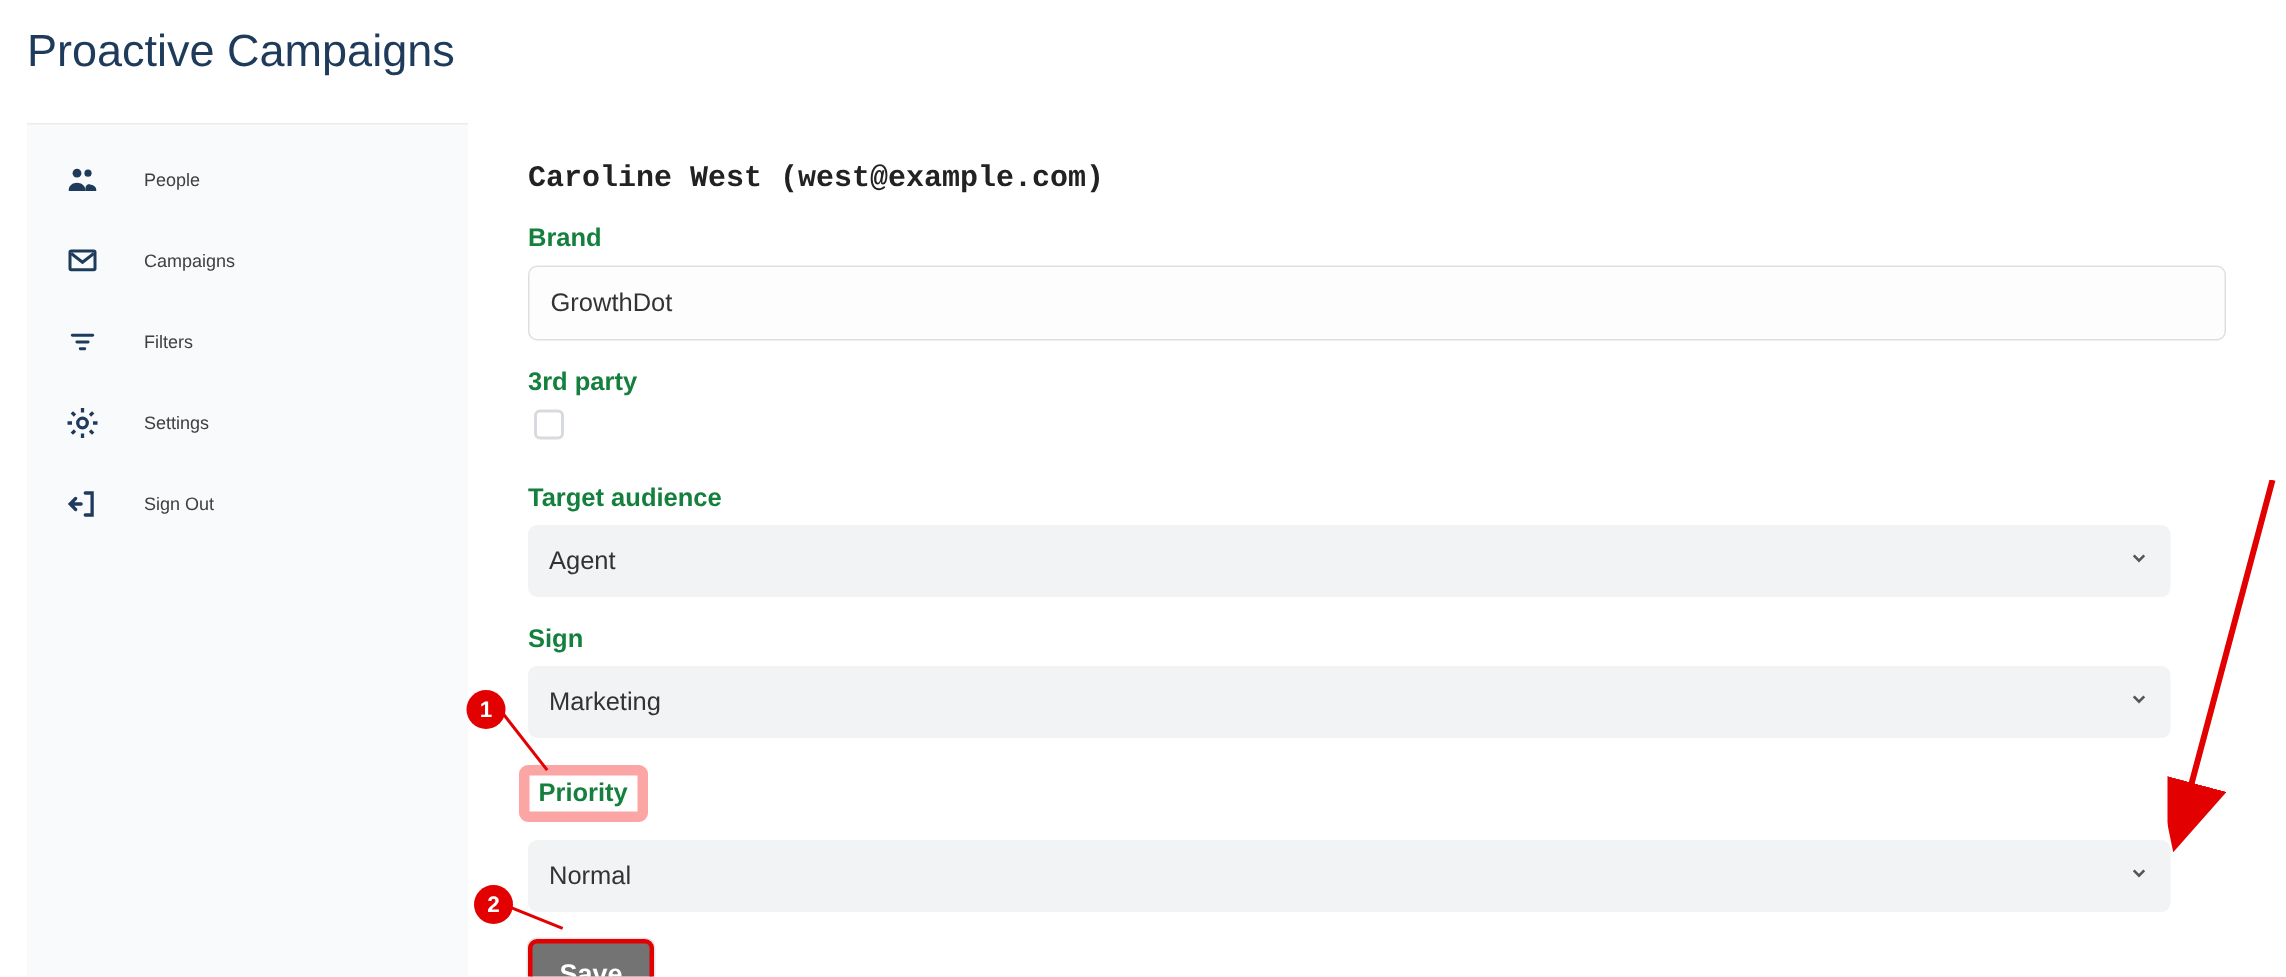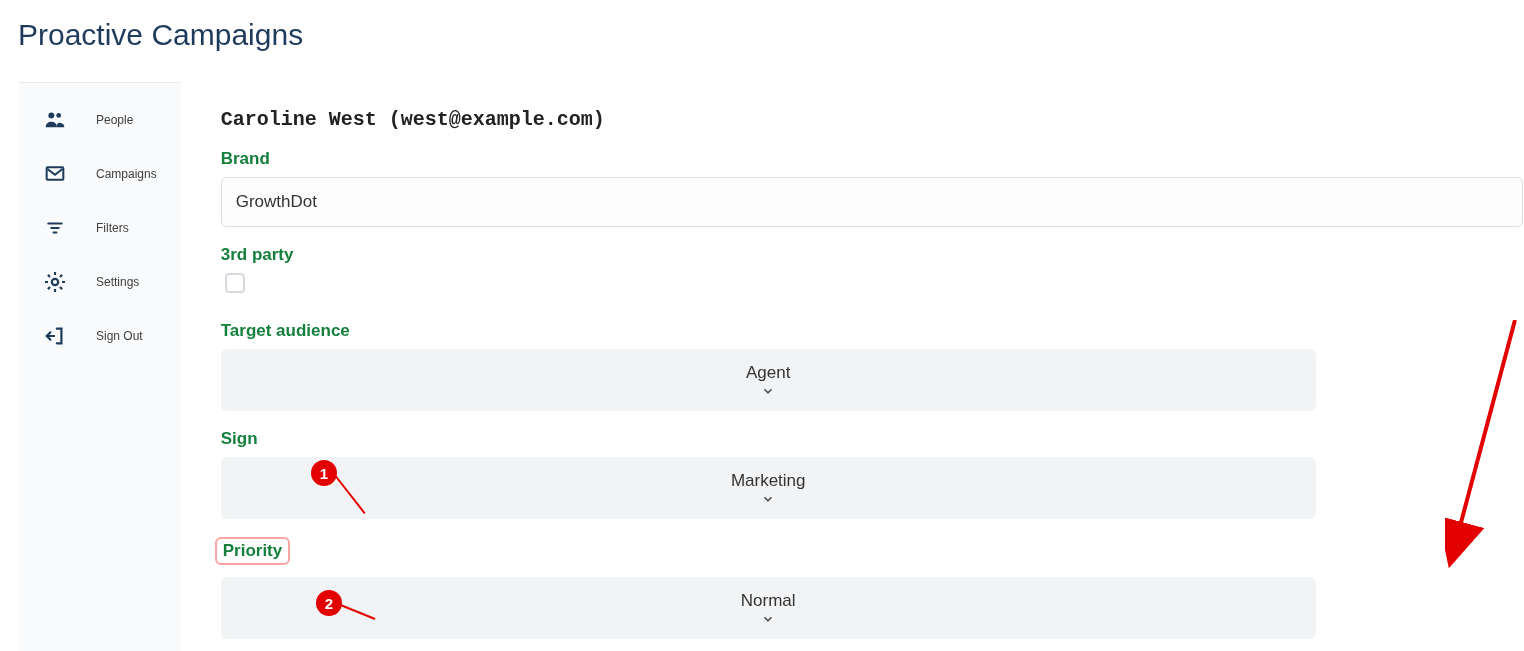--- a/index.html
+++ b/index.html
@@ -56,21 +56,21 @@
       font-family: Liberation Mono, monospace;
     }
     .label {
       font-size: 17px;
       font-weight: 600;
       color: #15803d;
       margin-bottom: 8px;
       display: block;
     }
     .input-text {
-      width: 1302px;
+      width: 1132px;
       border: 1px solid #dcdfe4;
       border-radius: 6px;
       padding: 14px 14px;
       font-size: 17px;
       color: #333;
       background: #fdfdfe;
       margin-bottom: 18px;
     }
     .checkbox {
       width: 20px;
@@ -84,32 +84,31 @@
     }
     .select {
       width: 1095px;
       background: #f2f3f5;
       border-radius: 6px;
       padding: 14px 14px;
       font-size: 17px;
       color: #333;
       display: flex;
       justify-content: space-between;
-      align-items: center;
-      margin-bottom: 18px;
-      cursor: pointer;
-      flex-direction: column;
+      align-items: flex-start;
+      margin-bottom: 18px;
+      cursor: pointer;
     }
     .chev {
       width: 14px;
       height: 14px;
     }
     .priority-label-wrap {
       display: inline-block;
-      border: 2px solid #fca5a5;
+      border: 7px solid #fca5a5;
       border-radius: 6px;
       padding: 2px 6px;
       margin-bottom: 8px;
       margin-left: -6px;
     }
     .save-btn {
       background: #737373;
       color: #fff;
       border: 3px solid #e30000;
       border-radius: 6px;

